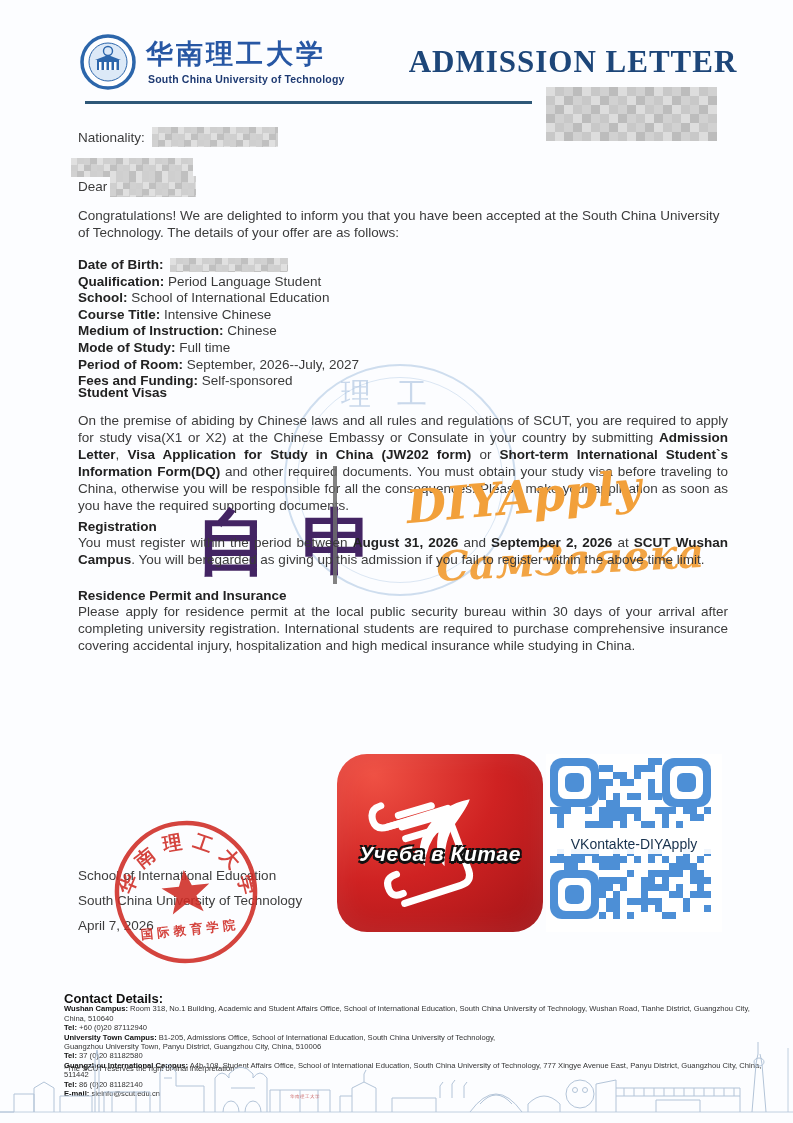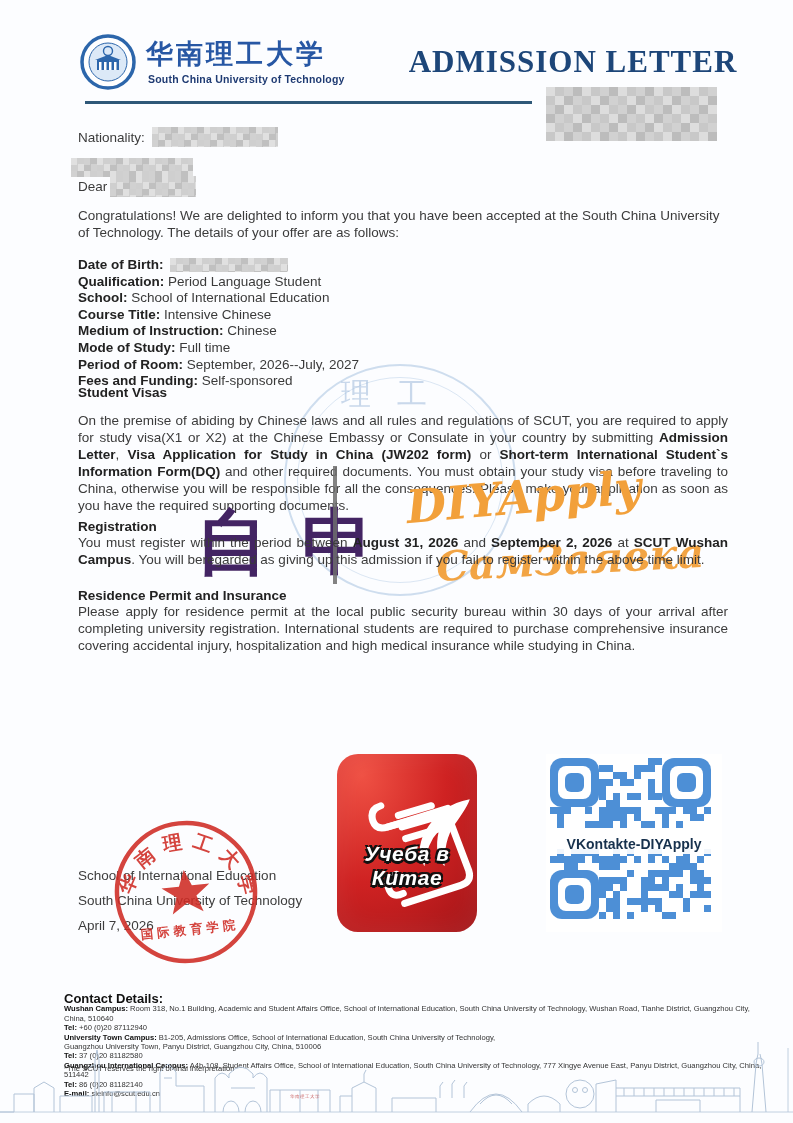--- a/index.html
+++ b/index.html
@@ -40,36 +40,36 @@
   .faint-seal-inner { position:absolute; left:11px; top:11px; right:11px; bottom:11px; border:1px solid rgba(168,195,224,.4); border-radius:50%; }
   .faint-cjk { color:rgba(150,180,215,.5); font-size:30px; letter-spacing:26px; font-family:"DejaVu Serif", serif; }
 
   
   .wm-cn { font-size:72px; font-weight:bold; color:#432463; letter-spacing:34px; font-family:"DejaVu Serif", serif; line-height:1;margin-top:28px; }
   .wm-bar { width:4px; background:#6d6d6d; opacity:.85; }
   .wm-orange { color:#f2a03a; font-weight:bold; font-style:italic; font-family:"DejaVu Serif", serif; line-height:1; }
 
   
   .badge {
-    width:140px; height:178px; border-radius:21px;
+    width:206px; height:178px; border-radius:30px;
     background: radial-gradient(150% 150% at 18% 12%, #ef5144 0%, #cf2222 40%, #8c0d12 100%);
     box-shadow: inset 0 0 30px rgba(255,255,255,.08);
     overflow:hidden;
   }
   .badge-text {
     position:absolute; left:0; right:0; top:88px; text-align:center;
     font-size:21px; font-weight:bold; font-style:italic; color:#fff;
     text-shadow:-2px -2px 0 #111, 2px -2px 0 #111, -2px 2px 0 #111, 2px 2px 0 #111, 0 3px 0 #111;
     letter-spacing:.5px;
   }
 
   
   .qr-wrap { width:176px; height:178px; background:#fff; }
   .qr-label { position:absolute; left:0; right:0; top:80px; text-align:center; background:rgba(255,255,255,.92);
-    padding:2px 0; font-size:14px; font-weight:bold; color:#17314d; }
+    padding:2px 0; font-size:14px; font-weight:normal; color:#17314d; }
 
   
   .stamp { opacity:.88; transform:rotate(-6deg); }
 
   
   .sig-line { font-size:13.5px; color:#3d3d3d; }
 
   
   .contact { font-size:7.6px; line-height:9.4px; color:#333; width:706px; }
   .contact .b { color:#111; }

